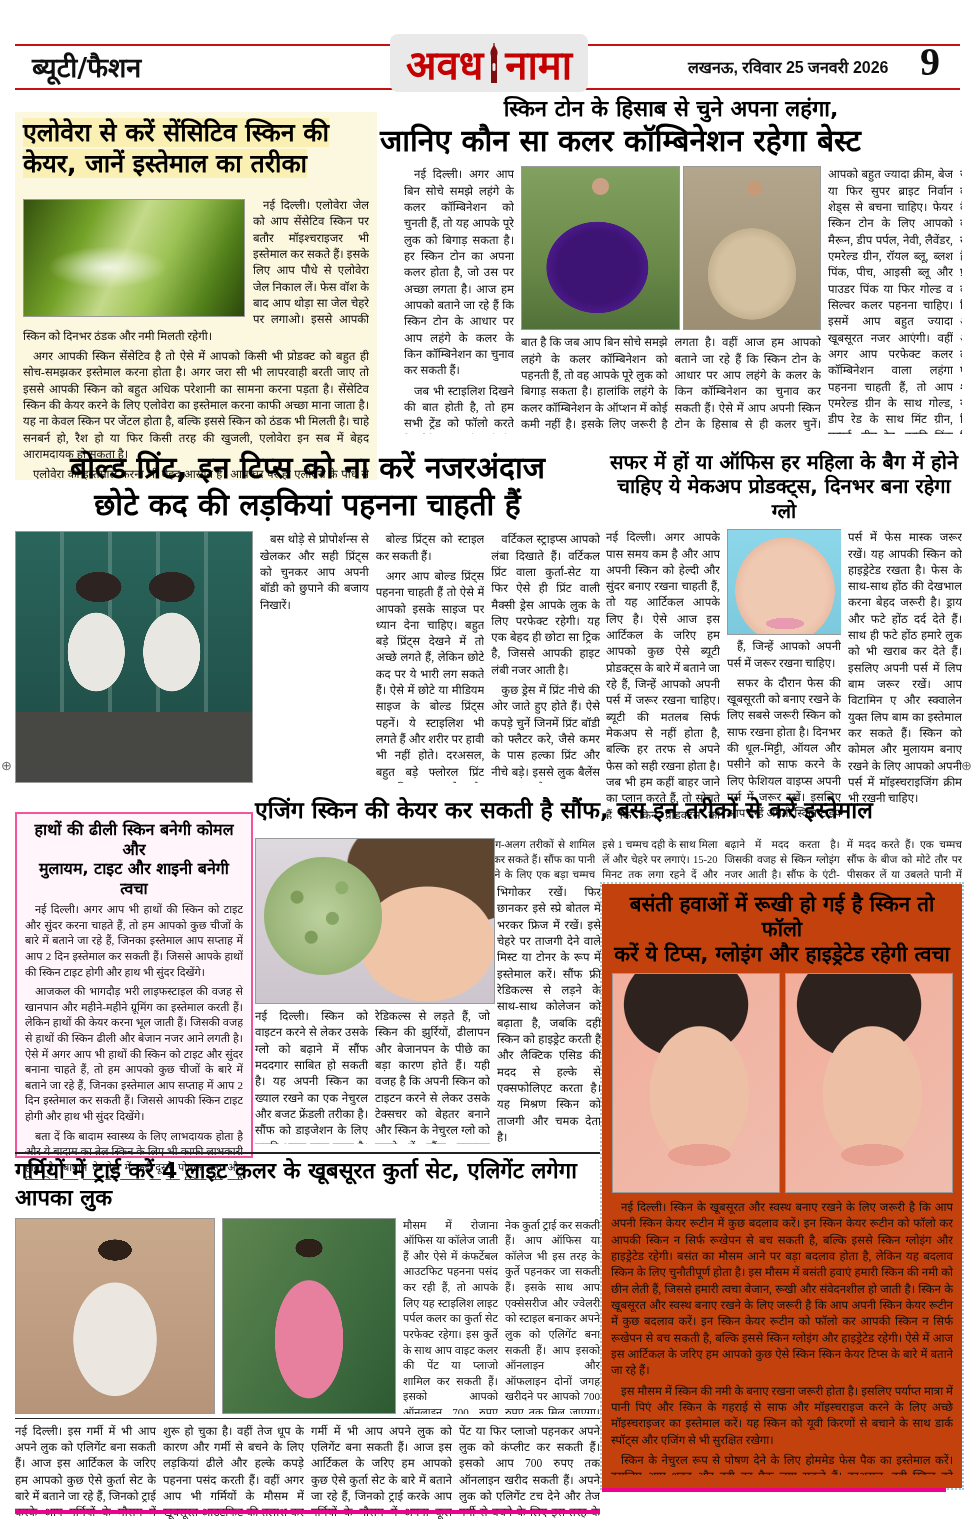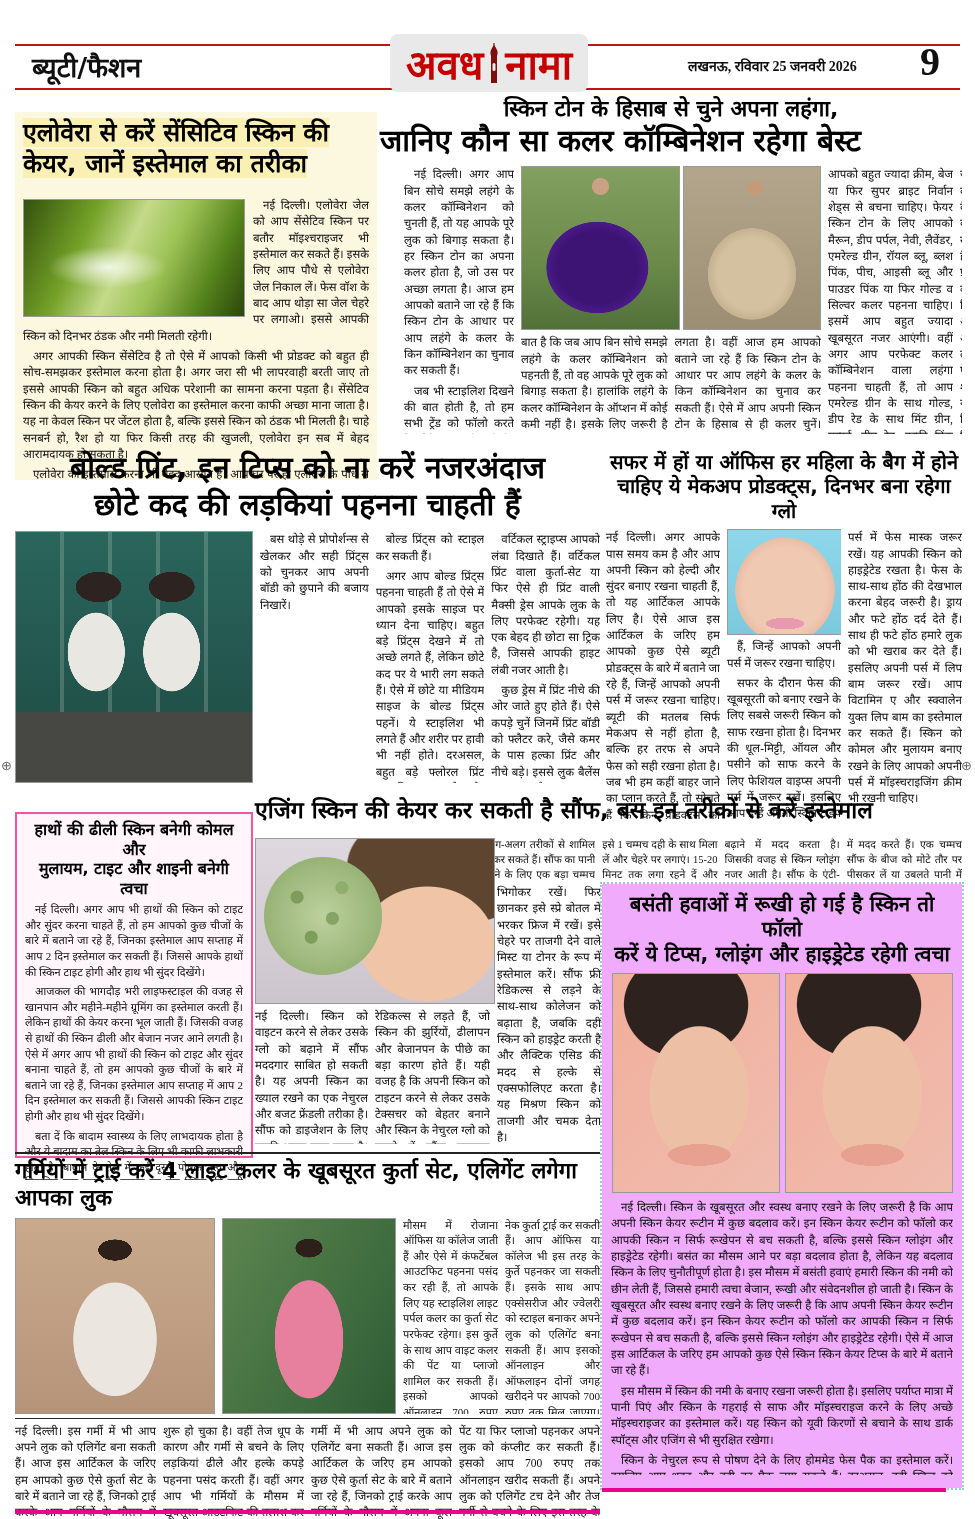--- a/index.html
+++ b/index.html
@@ -7,21 +7,21 @@
         font-family:"Liberation Serif",serif;color:#101010;}
   .abs{position:absolute;}
   .rule{background:#c41212;height:2px;}
   .blackrule{background:#222;height:2px;}
   .pinkrule{background:#ec008c;height:4px;}
 
   
   .section-title{font-family:"DejaVu Sans",sans-serif;font-weight:bold;font-size:27px;}
   .masthead{background:#e9e9e9;border-radius:8px;display:flex;align-items:center;justify-content:center;
             gap:3px;color:#c40000;font-family:"DejaVu Sans",sans-serif;font-weight:bold;font-size:40px;}
-  .dateline{font-family:Liberation Serif, serif;font-weight:bold;font-size:14px;}
+  .dateline{font-family:Liberation Sans, sans-serif;font-weight:bold;font-size:16px;}
   .pagenum{font-family:"Liberation Serif",serif;font-weight:bold;font-size:40px;}
 
   
   .hl{font-family:"DejaVu Sans",sans-serif;font-weight:bold;color:#000;line-height:1.22;}
   .body-txt{font-size:11.5px;line-height:1.42;text-align:justify;overflow:hidden;}
   .body-txt p{margin:0 0 4px 0;text-indent:10px;}
   .cols{display:flex;gap:7px;}
   .col{flex:1;overflow:hidden;}
 
   
@@ -71,21 +71,21 @@
   .ph-kurta2{background:
      radial-gradient(ellipse 13% 8% at 50% 15%, #2c2018 0 60%, transparent 61%),
      radial-gradient(ellipse 34% 52% at 50% 62%, #e77f9f 0 58%, transparent 59%),
      linear-gradient(120deg,#5d854f,#3c6a3e 70%,#2e5a33);}
 
   
   .art-aloe{background:#fcf7df;padding:6px 8px;}
   .art-aloe .hl{font-size:25px;background:#faf0b4;display:inline;}
   .hands-box{background:#fff5fb;border:2px solid #f0559e;padding:6px 8px;}
   .hands-box .hl{font-size:16px;text-align:center;display:block;}
-  .basanti-box{background:#f0abfc;outline:2px dotted #9cc8da;padding:8px 9px;}
+  .basanti-box{background:#c2410c;outline:2px dotted #9cc8da;padding:8px 9px;}
   .basanti-box .hl{font-size:20.5px;text-align:center;display:block;}
   .regmark{color:#666;font-size:13px;font-family:"DejaVu Sans",sans-serif;}
 </style>
 </head>
 <body>
 
 <div class="page">
 
   <div class="abs rule" style="left:15px;top:44px;width:945px;"></div>
   <div class="abs rule" style="left:15px;top:88px;width:945px;"></div>

